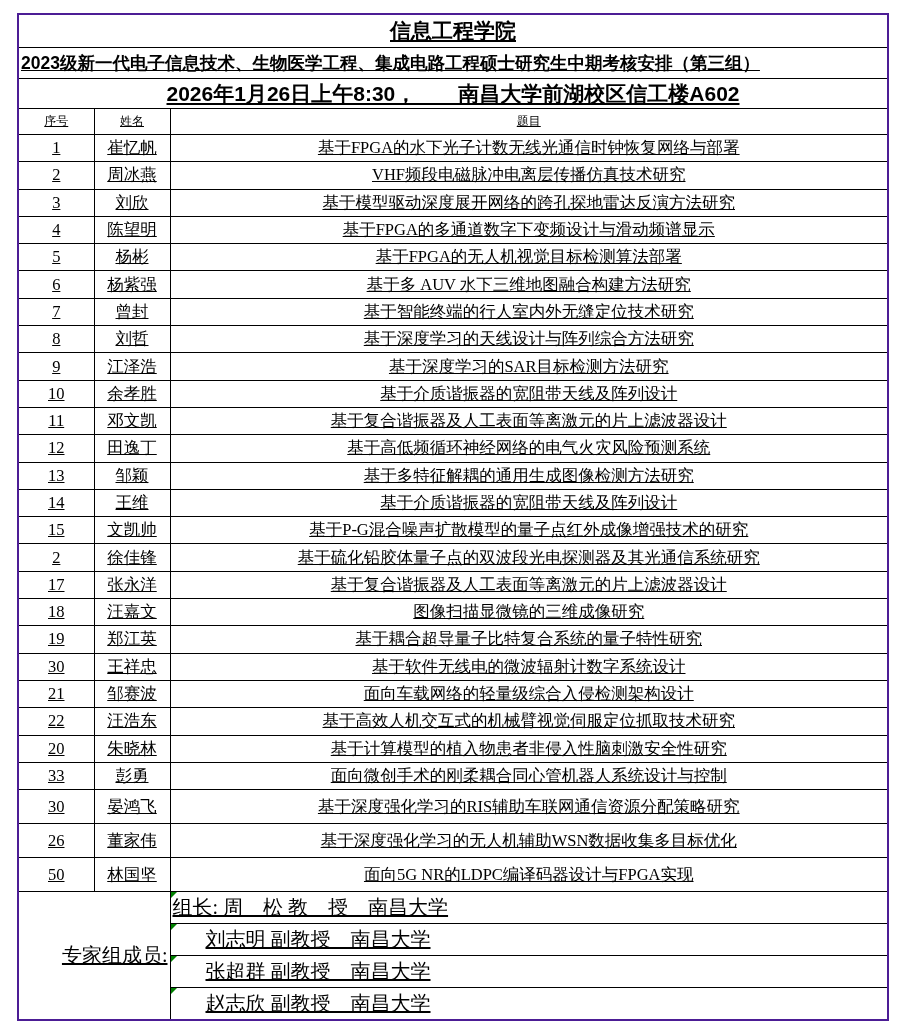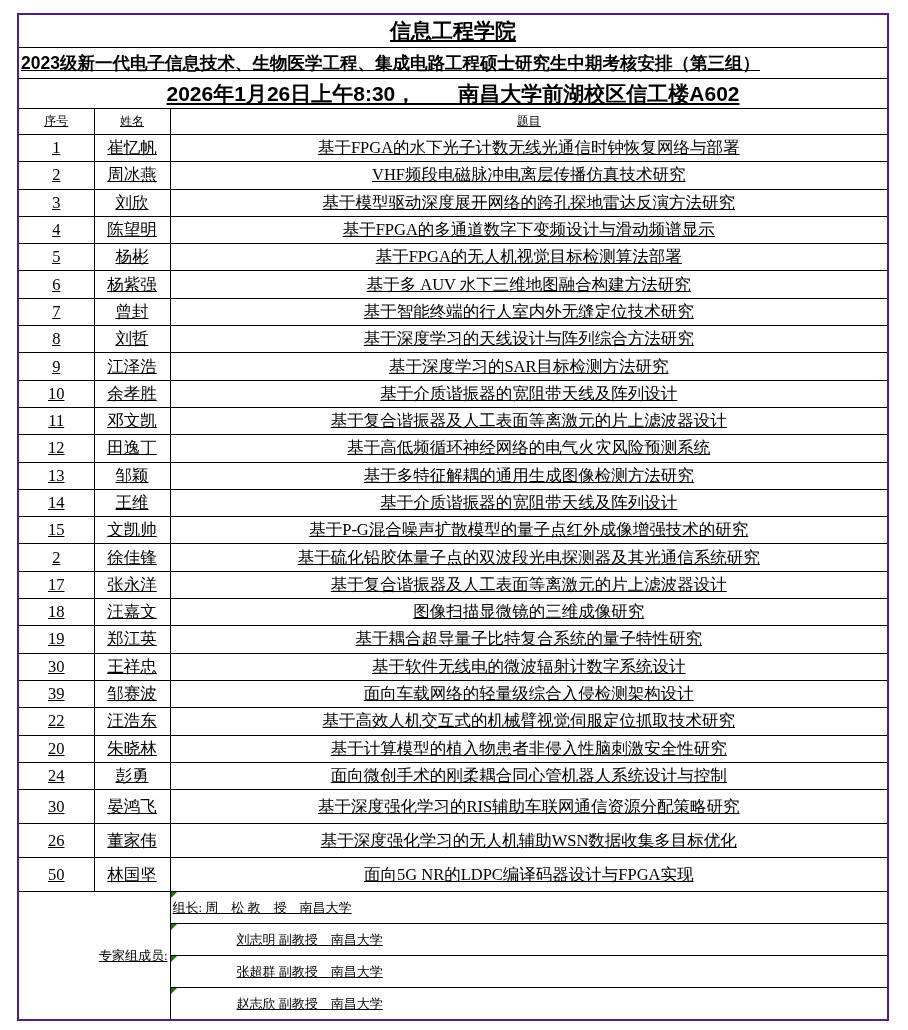--- a/index.html
+++ b/index.html
@@ -71,34 +71,34 @@
     height: 26.3px;
     font-size: 16.5px;
     text-align: center;
     white-space: pre;
   }
   tbody.students tr.tall td {
     height: 33px;
   }
   tbody.experts td {
     height: 31px;
-    font-size: 13px;
+    font-size: 20px;
   }
   td.expert-label-cell {
     text-align: right;
     font-size: 17px;
   }
   td.member-cell {
     position: relative;
     text-align: left;
     padding-left: 14px;
     white-space: pre;
   }
   td.member-cell.indent {
-    padding-left: 66px;
+    padding-left: 35px;
     margin-top: 40px;
   }
   .flag {
     position: absolute;
     top: 0;
     left: 0;
     width: 0;
     height: 0;
     border-top: 6px solid #008000;
     border-right: 6px solid transparent;
@@ -225,36 +225,36 @@
           <td>19</td>
           <td>郑江英</td>
           <td>基于耦合超导量子比特复合系统的量子特性研究</td>
         </tr>
         <tr>
           <td>30</td>
           <td>王祥忠</td>
           <td>基于软件无线电的微波辐射计数字系统设计</td>
         </tr>
         <tr>
-          <td>39</td>
+          <td>21</td>
           <td>邹赛波</td>
           <td>面向车载网络的轻量级综合入侵检测架构设计</td>
         </tr>
         <tr>
           <td>22</td>
           <td>汪浩东</td>
           <td>基于高效人机交互式的机械臂视觉伺服定位抓取技术研究</td>
         </tr>
         <tr>
           <td>20</td>
           <td>朱晓林</td>
           <td>基于计算模型的植入物患者非侵入性脑刺激安全性研究</td>
         </tr>
         <tr>
-          <td>24</td>
+          <td>33</td>
           <td>彭勇</td>
           <td>面向微创手术的刚柔耦合同心管机器人系统设计与控制</td>
         </tr>
         <tr class="tall">
           <td>30</td>
           <td>晏鸿飞</td>
           <td>基于深度强化学习的RIS辅助车联网通信资源分配策略研究</td>
         </tr>
         <tr class="tall">
           <td>26</td>

